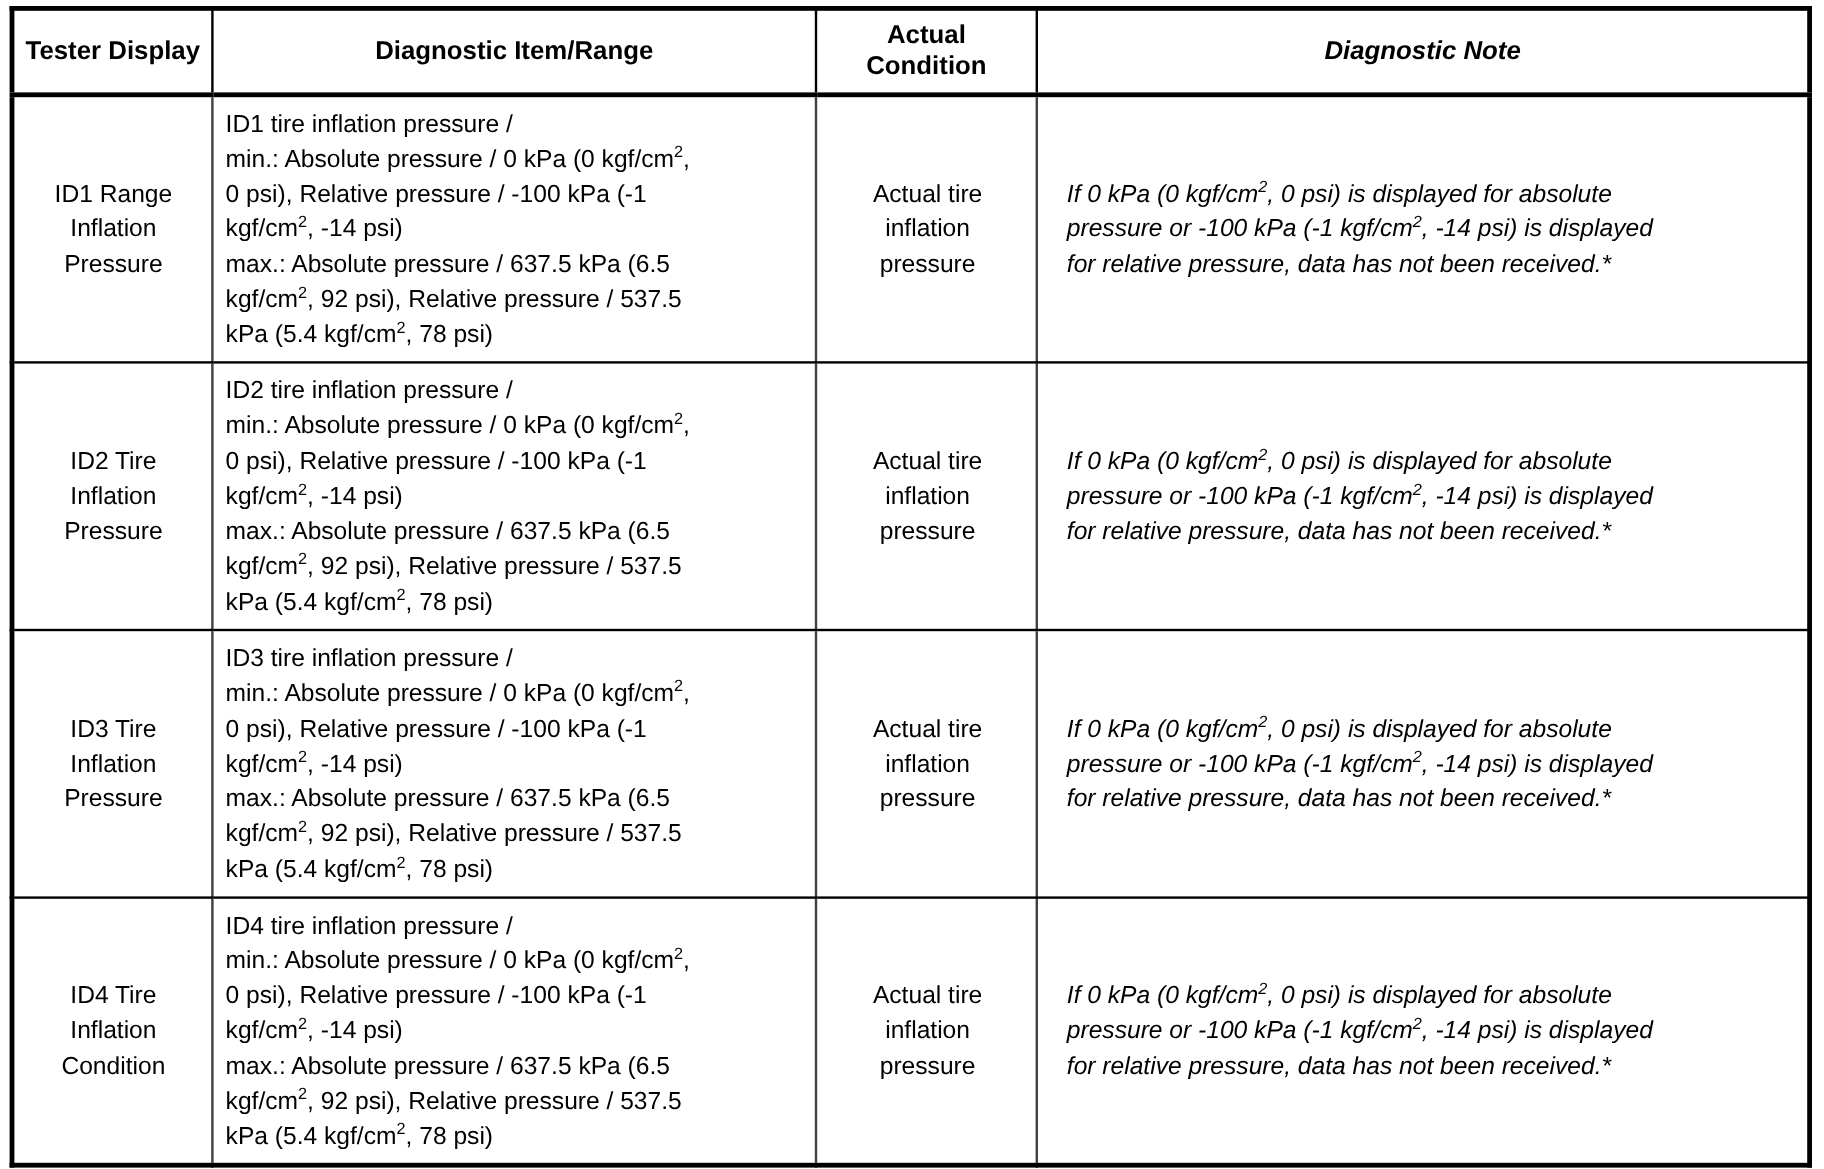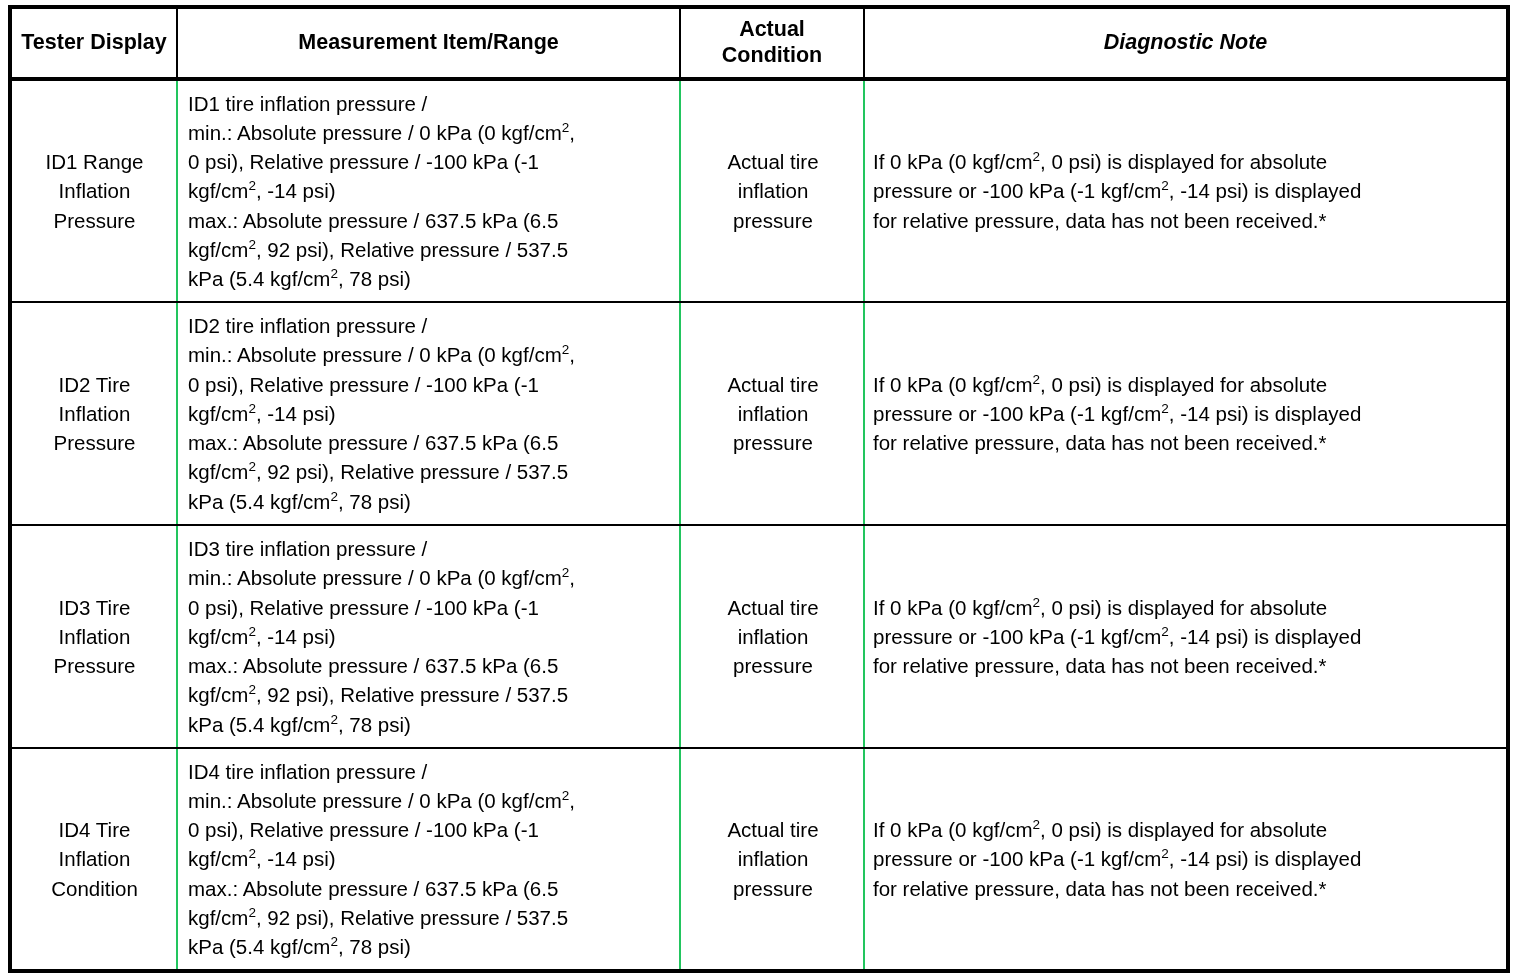--- a/index.html
+++ b/index.html
@@ -43,21 +43,21 @@
     line-height: 1.18;
     padding: 8px 6px 9px 6px;
     text-align: center;
     vertical-align: middle;
     height: 72px;
     box-sizing: border-box;
   }
   thead th:last-child { border-right: none; font-style: italic; }
 
   tbody td {
-    border-right: 2px solid #22c55e;
+    border-right: 2px solid #404040;
     border-bottom: 2px solid #000;
     font-size: 20.5px;
     line-height: 1.425;
     vertical-align: middle;
     padding: 4px 8px 4px 9px;
     box-sizing: border-box;
     height: 223px;
   }
   tbody td:last-child { border-right: none; }
   tbody tr:last-child td { border-bottom: none; }
@@ -73,21 +73,22 @@
     padding-left: 10px;
   }
   td.cell-condition {
     text-align: center;
     white-space: pre-line;
     padding-left: 10px;
   }
   td.cell-note {
     text-align: left;
     white-space: pre-line;
-    padding-left: 8px;
+    padding-left: 24px;
+    font-style: italic;
   }
 
   
   .cell-item, .cell-note { }
   sup { font-size: 0.66em; vertical-align: super; line-height: 0; }
 </style>
 </head>
 <body>
 
 <div class="sheet">
@@ -97,21 +98,21 @@
       <col class="c-display">
       <col class="c-item">
       <col class="c-condition">
       <col class="c-note">
     </colgroup>
 
     <thead>
       <tr>
         <th>Tester
 Display</th>
-        <th>Measurement Item/Range</th>
+        <th>Diagnostic Item/Range</th>
         <th>Actual
 Condition</th>
         <th>Diagnostic Note</th>
       </tr>
     </thead>
 
     <tbody>
       <tr>
         <td class="cell-display">ID1 Range
 Inflation

